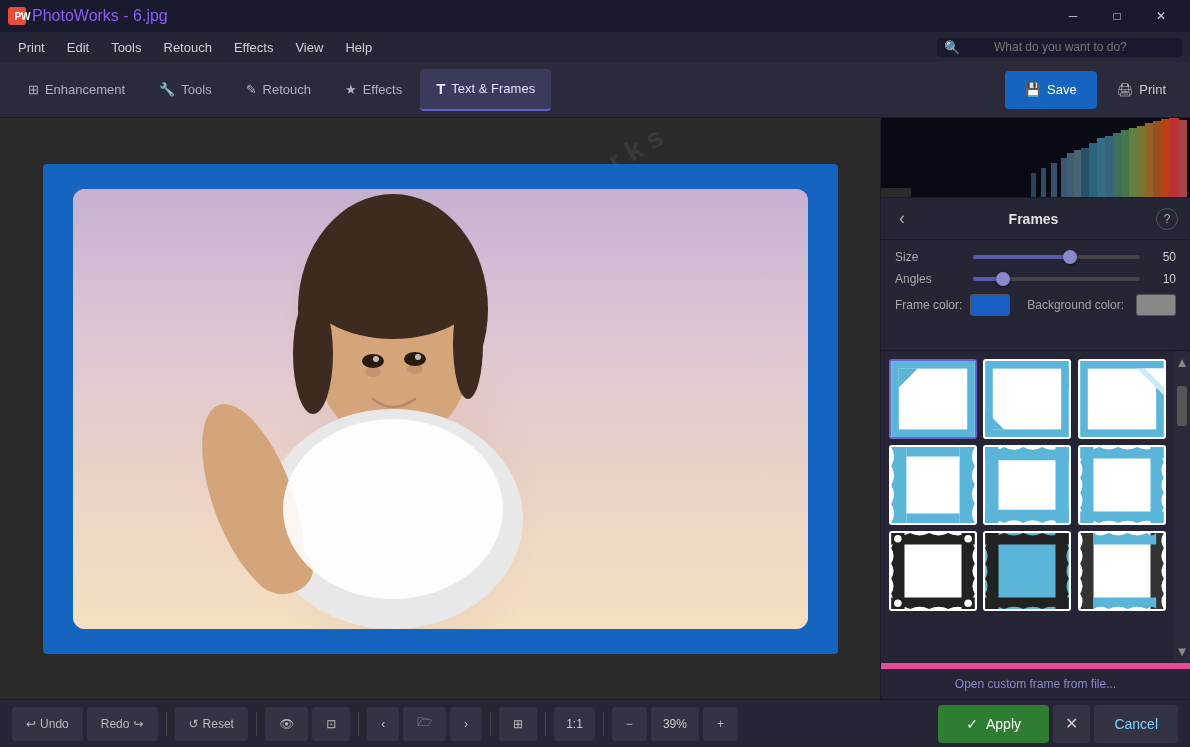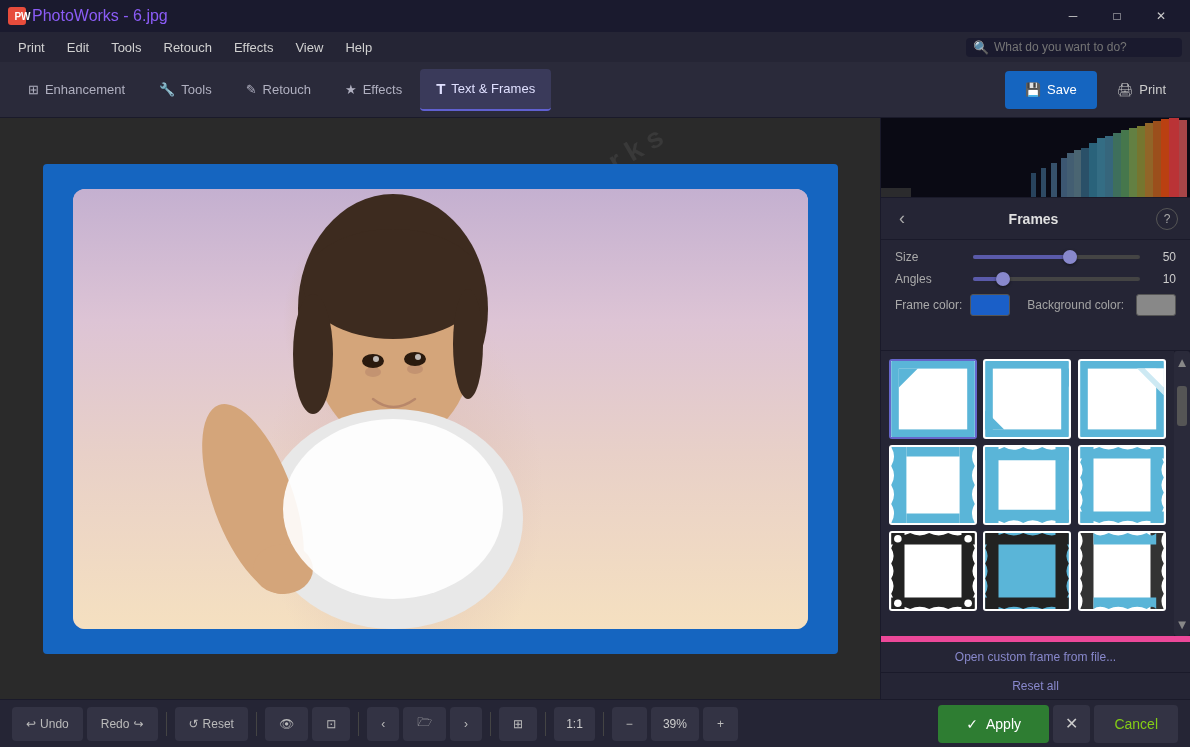--- a/index.html
+++ b/index.html
@@ -23,21 +23,21 @@
     #menubar {
       background: #252535;
       height: 30px;
       display: flex;
       align-items: center;
       padding: 0 8px;
       gap: 2px;
     }
     .menu-item { padding: 4px 10px; font-size: 13px; color: #d0d0d0; cursor: pointer; border-radius: 3px; }
     .search-bar { margin-left: auto; display: flex; align-items: center; background: #1a1a2e; border-radius: 4px; padding: 2px 8px; gap: 4px; }
-    .search-bar input { background: transparent; border: none; outline: none; color: #aaa; font-size: 12px; width: 180px; }
+    .search-bar input { background: transparent; border: none; outline: none; color: #aaa; font-size: 12px; width: 180px; margin-left: 29px; }
 
     
     #toolbar {
       background: #2a2a3a;
       height: 56px;
       display: flex;
       align-items: center;
       padding: 0 12px;
       gap: 2px;
       border-bottom: 1px solid #1a1a2a;
@@ -300,21 +300,21 @@
       font-weight: 500;
       height: 38px;
       display: flex;
       align-items: center;
       gap: 8px;
       margin-left: auto;
     }
     .cancel-btn {
       background: #333344;
       border: none;
-      color: #84cc16;
+      color: #7dd3fc;
       padding: 8px 20px;
       border-radius: 4px;
       cursor: pointer;
       font-size: 14px;
       height: 38px;
       display: flex;
       align-items: center;
       gap: 8px;
     }
     .close-apply-btn {
@@ -607,21 +607,20 @@
           <button class="scroll-btn" style="border-radius:3px 3px 0 0;">▲</button>
           <div style="flex:1;background:#2a2a3a;position:relative;">
             <div style="width:10px;height:40px;background:#555;border-radius:3px;margin:2px auto;position:absolute;top:10px;left:50%;transform:translateX(-50%);"></div>
           </div>
           <button class="scroll-btn" style="border-radius:0 0 3px 3px;">▼</button>
         </div>
       </div>
 
       <div class="custom-frame-link">Open custom frame from file...</div>
 
-      <div class="reset-all">Reset all</div>
 
     </div>
   </div>
 </div>
 
 <div id="bottombar">
   <button class="bottom-btn">
     <span>↩</span>
     <span>Undo</span>
   </button>

